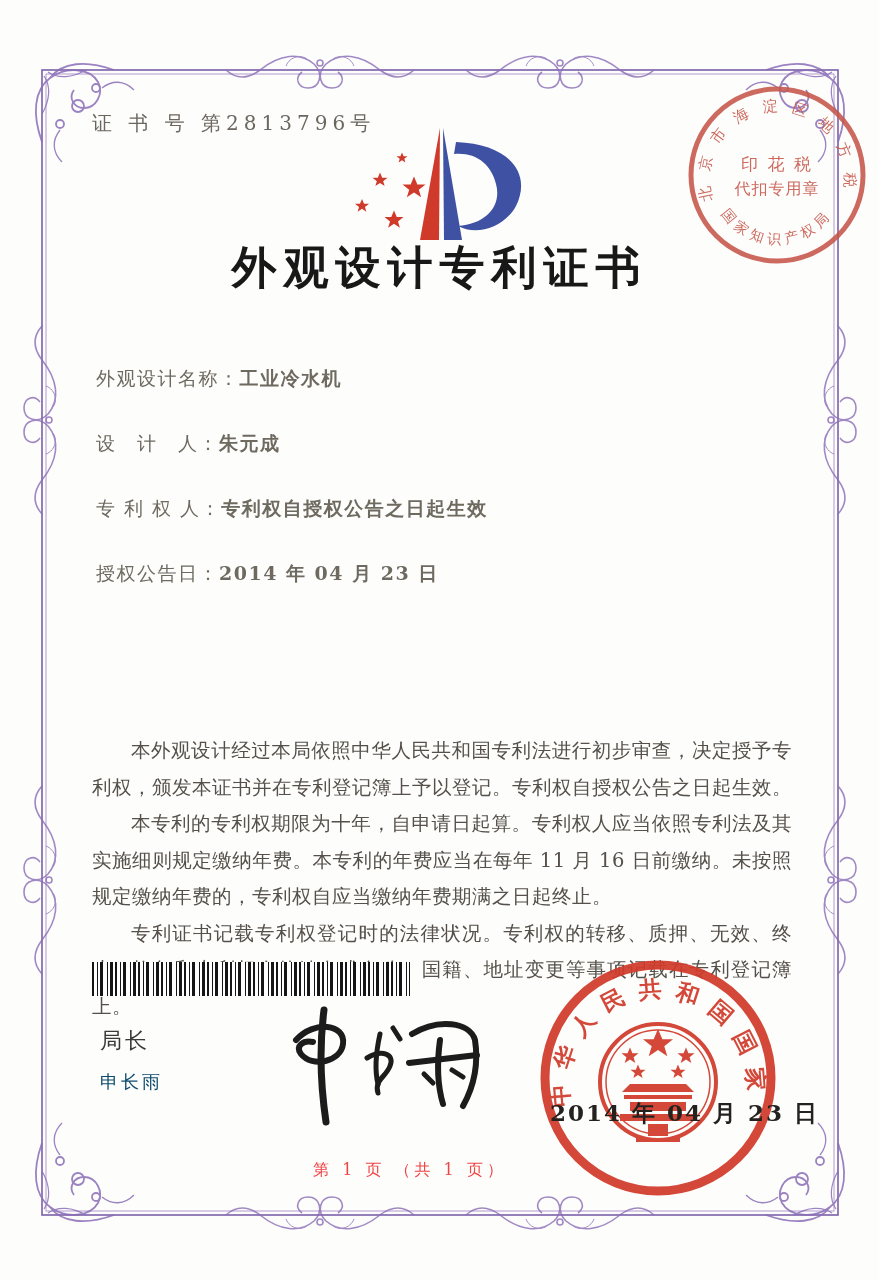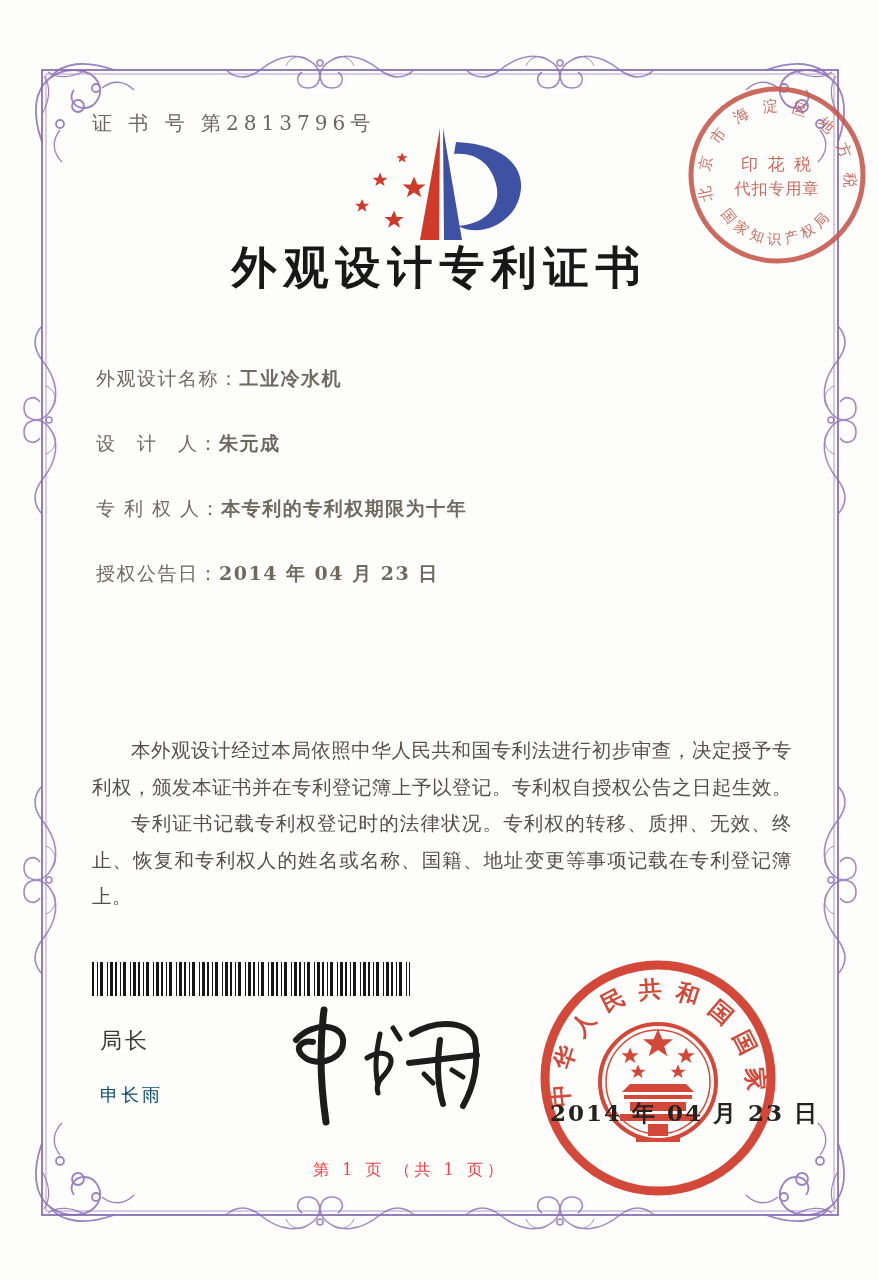--- a/index.html
+++ b/index.html
@@ -27,21 +27,21 @@
   }
   .body-text p{margin:0;text-indent:2em;}
   .barcode{
     position:absolute;left:92px;top:962px;width:318px;height:34px;z-index:3;
     background:repeating-linear-gradient(90deg,
       #161616 0 2px,#fff 2px 5px,#161616 5px 6px,#fff 6px 8px,
       #161616 8px 11px,#fff 11px 15px,#161616 15px 16px,#fff 16px 18px,
       #161616 18px 21px,#fff 21px 23px);
   }
   .officer{position:absolute;left:100px;top:1026px;z-index:3;font-family:"Liberation Sans", sans-serif;}
-  .officer .role{font-size:22px;color:#3a3a3a;letter-spacing:3px;margin-bottom:27px;}
+  .officer .role{font-size:22px;color:#3a3a3a;letter-spacing:3px;margin-bottom:14px;}
   .officer .name{font-size:18px;color:#0c4a6e;letter-spacing:3px;}
   .signature{position:absolute;left:262px;top:996px;z-index:3;}
   .seal{position:absolute;left:536px;top:956px;z-index:4;opacity:.93;}
   .seal-date{
     position:absolute;left:550px;top:1098px;z-index:5;font-size:23px;font-weight:600;
     color:#24221f;letter-spacing:2px;
   }
   .footer{
     position:absolute;left:0;top:1160px;width:820px;text-align:center;z-index:3;
     font-size:16px;letter-spacing:4px;color:#ef4444;
@@ -131,29 +131,30 @@
 <div class="title">外观设计专利证书</div>
 
 <div class="fields">
   <div class="field-row">
     <span>外观设计名称：</span><span class="val">工业冷水机</span>
   </div>
   <div class="field-row">
     <span>设　计　人：</span><span class="val">朱元成</span>
   </div>
   <div class="field-row">
-    <span>专 利 权 人：</span><span class="val">本专利的专利权期限为十年</span>
+    <span>专 利 权 人：</span><span class="val">专利权自授权公告之日起生效</span>
   </div>
   <div class="field-row">
     <span>授权公告日：</span><span class="val">2014 年 04 月 23 日</span>
   </div>
 </div>
 
 <div class="body-text">
   <p>本外观设计经过本局依照中华人民共和国专利法进行初步审查，决定授予专利权，颁发本证书并在专利登记簿上予以登记。专利权自授权公告之日起生效。</p>
+  <p>本专利的专利权期限为十年，自申请日起算。专利权人应当依照专利法及其实施细则规定缴纳年费。本专利的年费应当在每年 11 月 16 日前缴纳。未按照规定缴纳年费的，专利权自应当缴纳年费期满之日起终止。</p>
   <p>专利证书记载专利权登记时的法律状况。专利权的转移、质押、无效、终止、恢复和专利权人的姓名或名称、国籍、地址变更等事项记载在专利登记簿上。</p>
 </div>
 
 <div class="barcode"></div>
 
 <div class="officer">
   <div class="role">局长</div>
   <div class="name">申长雨</div>
 </div>
 

